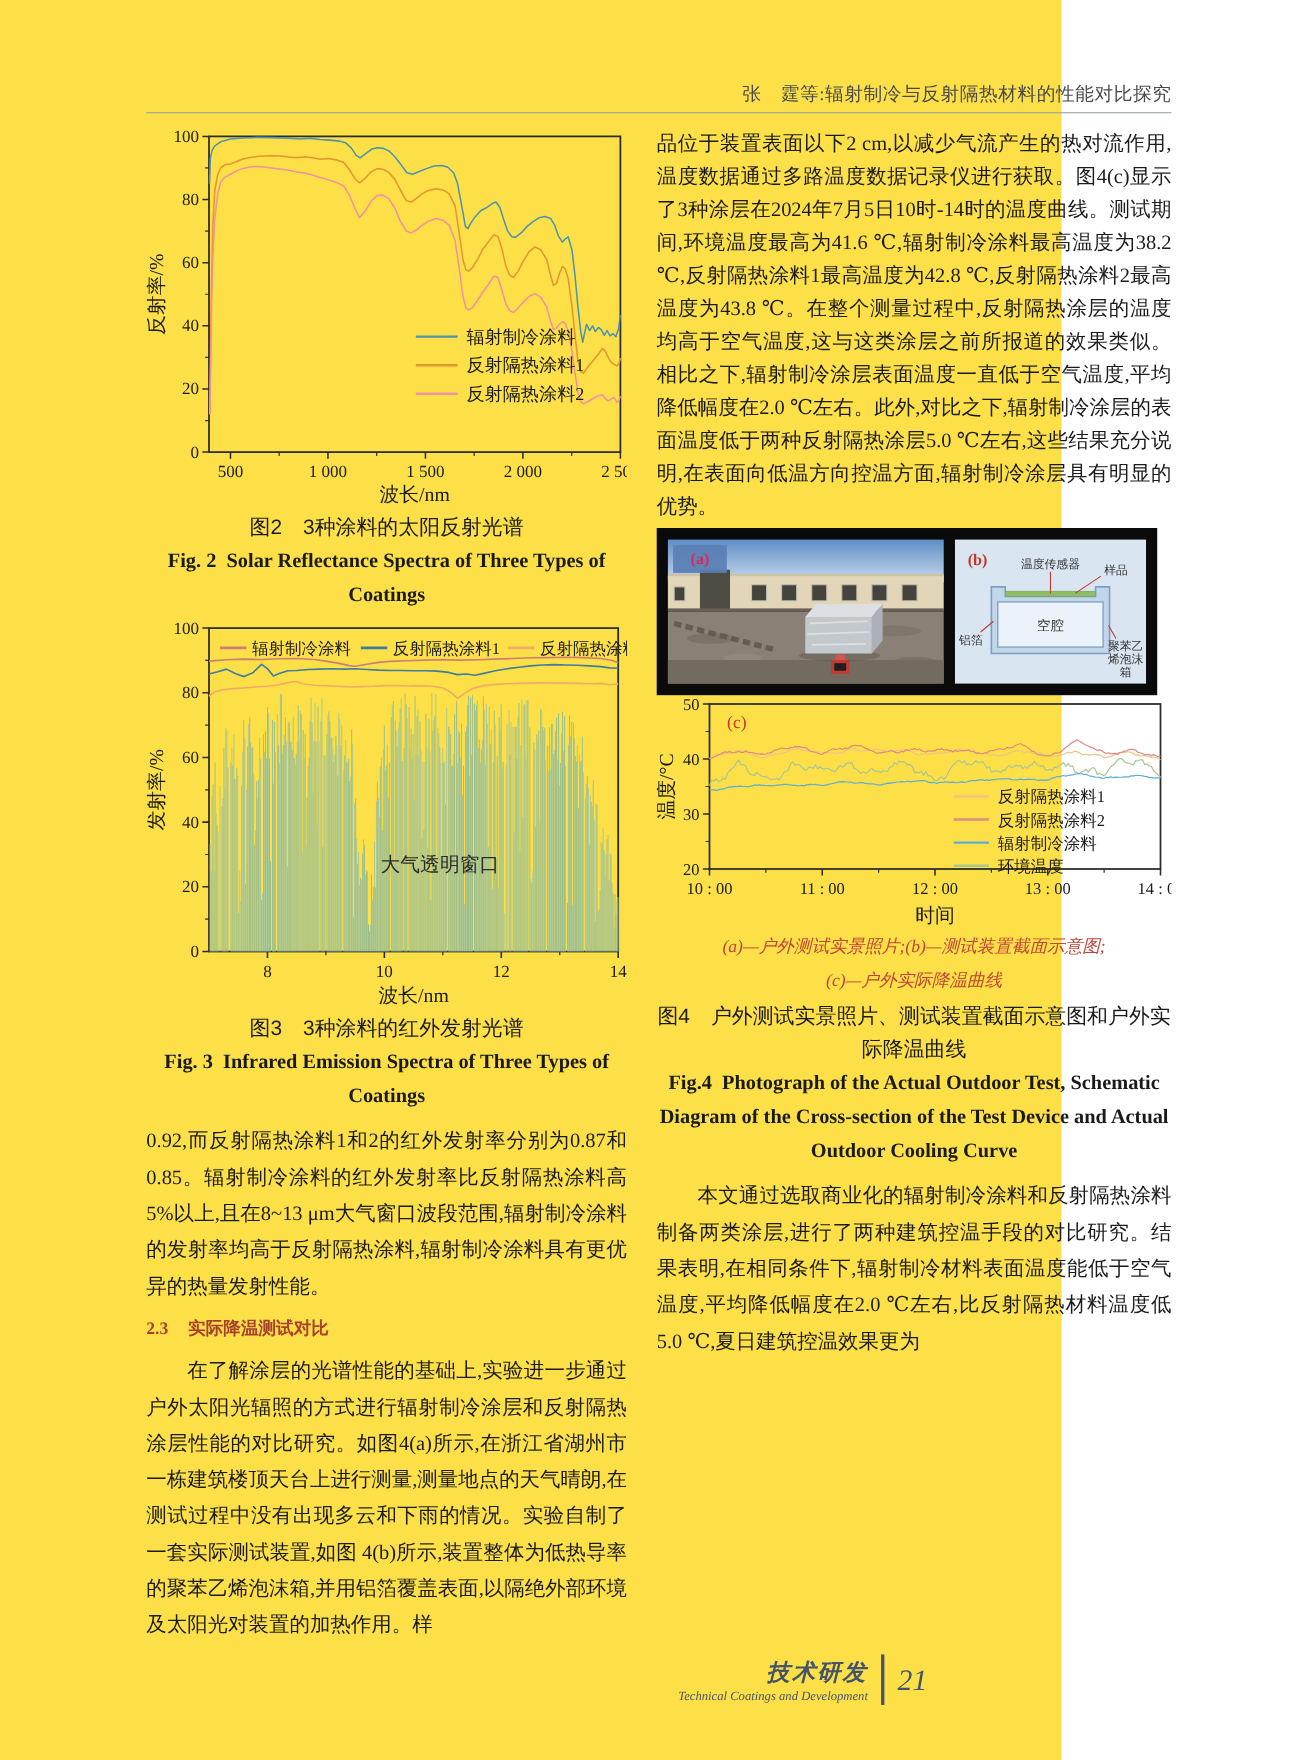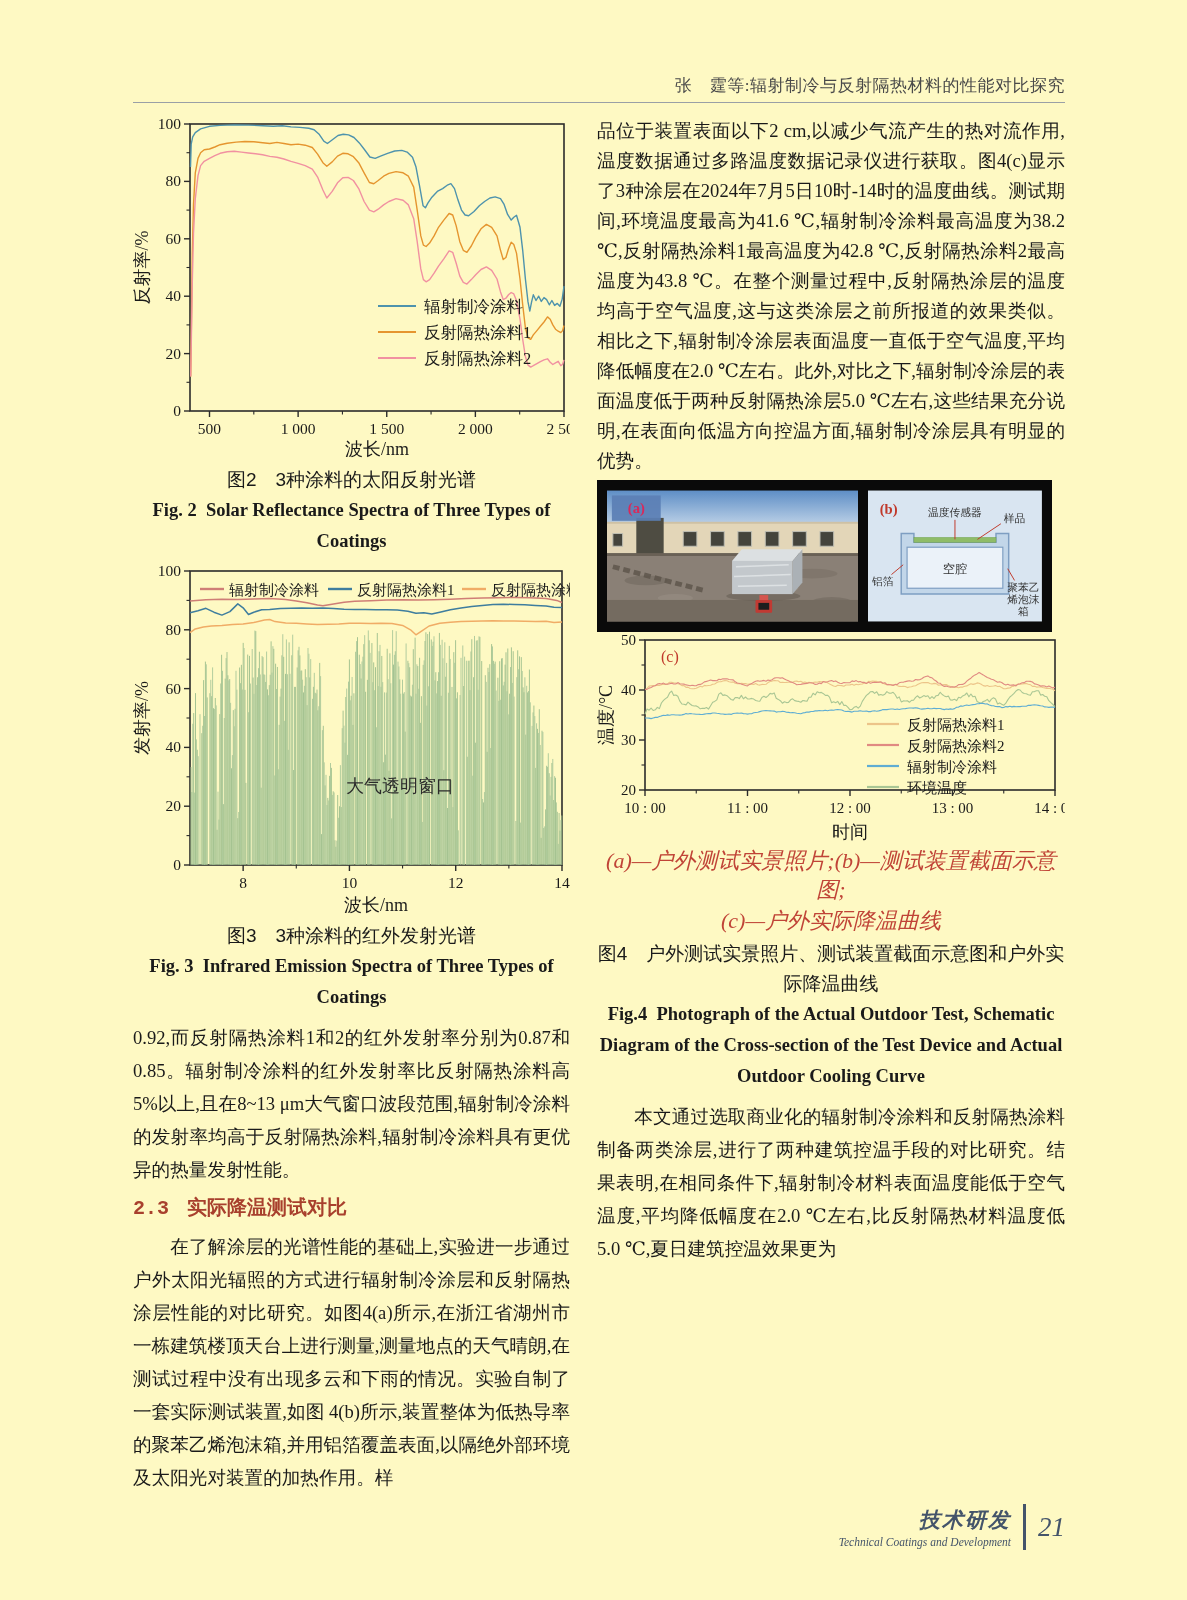--- a/index.html
+++ b/index.html
@@ -1,39 +1,39 @@
 <!DOCTYPE html>
 <html><head>
 <meta charset="utf-8">
 <style>
   html,body{margin:0;padding:0;overflow:hidden;}
   body{width:1187px;height:1600px;background:#ffffff;color:#1a1a1a;
        font-family:"Liberation Serif","DejaVu Serif",serif;}
-  .page{position:relative;width:1187px;height:1600px;background:#fef9c3;}
+  .page{position:relative;width:965px;height:1600px;background:#fde047;}
   .running-head{position:absolute;top:74px;left:133px;width:932px;text-align:right;
        font-size:17px;color:#4a4a4a;letter-spacing:.5px;}
   .head-rule{position:absolute;top:102px;left:133px;width:932px;height:0;
        border-top:1.5px solid #9aa0a6;}
   .cols{position:absolute;top:116px;left:133px;width:932px;display:flex;gap:27px;}
   .col-left{width:437px;flex:0 0 437px;}
   .col-right{width:468px;flex:0 0 468px;}
   .para{font-size:18.6px;line-height:33px;text-align:justify;margin:0;}
   .para.indent{text-indent:2em;}
   .para.tight{line-height:30px;}
   .fig-caption-cn{text-align:center;font-weight:normal;font-size:19px;line-height:30px;
        margin:4px 0 0;font-family:"Liberation Sans","DejaVu Sans",sans-serif;}
   .fig-caption-en{text-align:center;font-weight:bold;font-size:18.5px;line-height:31px;
        margin:0 0 8px;}
-  .section-head{color:#A8402D;font-weight:bold;font-size:20px;line-height:30px;
-       margin:8px 0 6px;font-family:Liberation Mono, monospace;}
+  .section-head{color:#A8402D;font-weight:bold;font-size:16px;line-height:30px;
+       margin:8px 0 6px;font-family:Liberation Serif, serif;}
   .section-head .num{margin-right:18px;}
   .section-head-major{color:#A8402D;font-weight:bold;font-size:25px;line-height:34px;
        margin:18px 0 12px;font-family:"Liberation Sans","DejaVu Sans",sans-serif;}
   .section-head-major .num{margin-right:24px;}
-  .red-caption{color:#C04437;text-align:center;font-style:italic;font-size:22px;
+  .red-caption{color:#C04437;text-align:center;font-style:italic;font-size:16px;
        line-height:29px;margin:2px 0 0;}
   .fig4-photos{background:#0a0a0a;padding:9px 10px;display:flex;gap:10px;width:455px;
        box-sizing:border-box;margin:4px 0 0 0;}
   .chart-block{margin:0;line-height:0;}
   .page-footer{position:absolute;right:122px;bottom:50px;display:flex;align-items:center;gap:12px;font-style:italic;}
   .footer-text{text-align:right;color:#44546A;}
   .footer-cn{font-size:21px;font-weight:bold;letter-spacing:2px;
        font-family:"Liberation Sans","DejaVu Sans",sans-serif;}
   .footer-en{font-size:11.5px;margin-top:2px;}
   .footer-bar{width:3px;height:46px;background:#44546A;}

